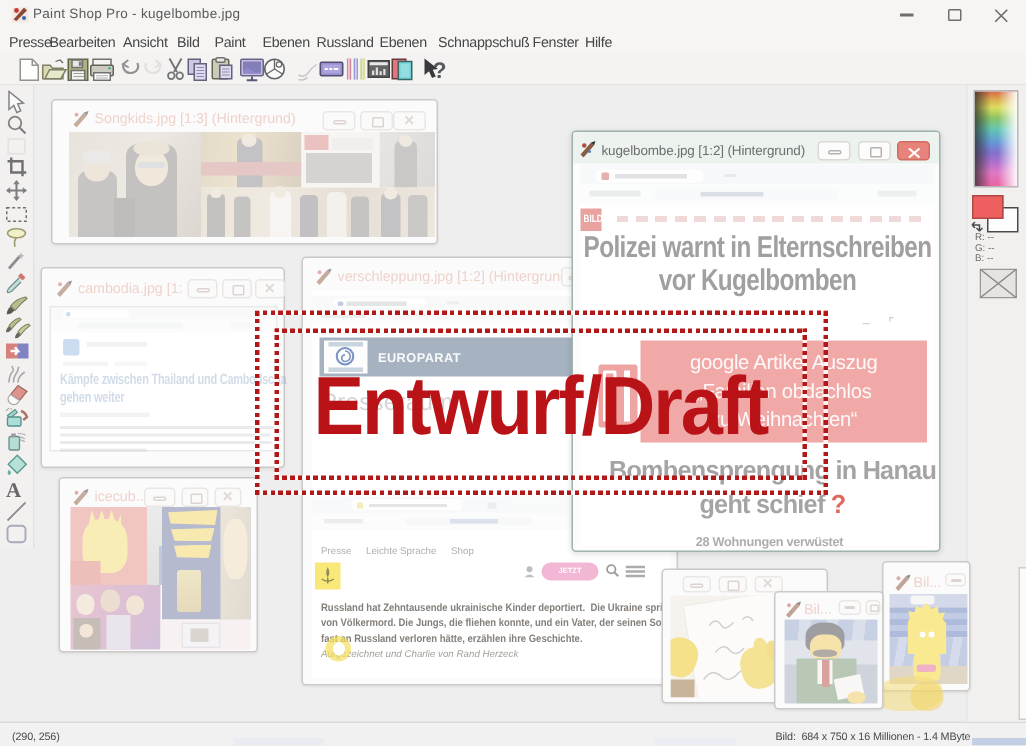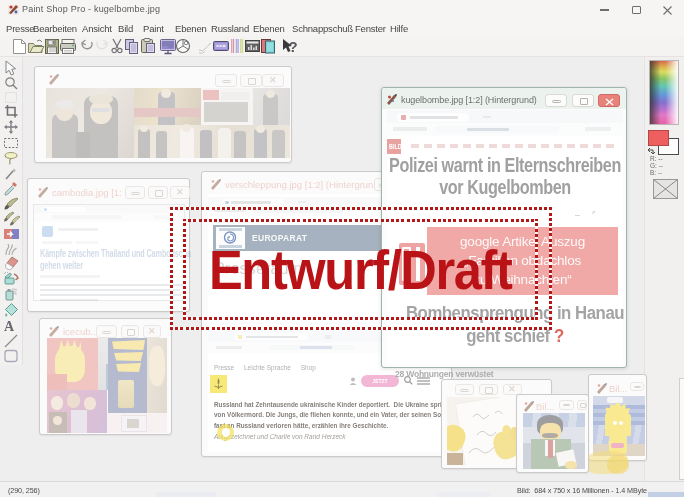--- a/index.html
+++ b/index.html
@@ -281,20 +281,21 @@
     <rect x="0.5" y="0.5" width="24" height="19" fill="#e6e4e2" stroke="#9a9896"></rect>
     <path d="M0.5 0.5 L24.5 19.5 M24.5 0.5 L0.5 19.5" stroke="#8a8886" stroke-width="1"></path>
   </svg>
 
 <div class="win" style="left:34px;top:66px;width:258px;height:97px">
  <svg class="wicon" style="left:13px;top:6px" width="12" height="12" viewBox="0 0 12 12" opacity="0.55">
       <path d="M1 10 L8 2 l2 2 -7 8z" fill="#9a6a55"></path>
       <path d="M8 2 l3-1 -1 3z" fill="#444"></path>
       <circle cx="3" cy="3.5" r="1.3" fill="#c9736a"></circle>
     </svg>
+ <div class="wtxt" style="left:28px;top:7px;width:140px;overflow:hidden">Songkids.jpg [1:3] (Hintergrund)</div>
  <div class="wbtn" style="left:180px;top:7px">
       <div class="g-min"></div>
     </div>
  <div class="wbtn" style="left:205px;top:7px">
       <div class="g-max"></div>
     </div>
  <div class="wbtn" style="left:227px;top:7px">
       <div class="g-x">✕</div>
     </div>
  <div class="abs" style="left:11px;top:21px;width:244px;height:70px;opacity:0.29">
@@ -635,21 +636,21 @@
   <div class="abs" style="left:12px;top:133px;width:26px;height:42px;background:#eda4a2;border-radius:2px">
    <div class="abs" style="left:3px;top:4px;width:9px;height:34px;border:2.5px solid #fff;border-radius:1px"></div>
    <div class="abs" style="left:17px;top:4px;width:3.5px;height:34px;background:#fff"></div>
   </div>
 
   <div class="abs" style="left:40px;top:117px;width:191px;height:68px;background:#f0a9a7">
    <div class="abs" style="left:0;top:5px;width:191px;text-align:center;font-size:13.5px;color:#fff;opacity:0.92;line-height:19px;letter-spacing:-0.2px">google Artikel Auszug<br>„Familien obdachlos<br>zu Weihnachten“</div>
   </div>
 
   <div class="abs" style="left:-40px;top:192px;width:336px;text-align:center;font-size:17.5px;font-weight:bold;color:#a4a4a4;line-height:23px;letter-spacing:-0.5px;transform:scale(0.96,1)">Bombensprengung in Hanau<br>geht schief <span style="color:#e0685a">?</span></div>
-  <div class="abs" style="left:8px;top:259px;width:236px;text-align:left;font-size:8.5px;font-weight:bold;color:#adadad;letter-spacing:-0.2px">28 Wohnungen verwüstet</div>
+  <div class="abs" style="left:8px;top:246px;width:236px;text-align:center;font-size:8.5px;font-weight:bold;color:#adadad;letter-spacing:-0.2px">28 Wohnungen verwüstet</div>
  </div>
 </div>
 
 <div class="abs" style="left:170px;top:207px;width:382px;height:3px;background:repeating-linear-gradient(90deg,#b21818 0 3px,rgba(255,255,255,0.85) 3px 5.2px)"></div>
 <div class="abs" style="left:170px;top:327px;width:382px;height:3px;background:repeating-linear-gradient(90deg,#b21818 0 3px,rgba(255,255,255,0.85) 3px 5.2px)"></div>
 <div class="abs" style="left:170px;top:207px;width:3px;height:123px;background:repeating-linear-gradient(0deg,#b21818 0 3px,rgba(255,255,255,0.85) 3px 5.2px)"></div>
 <div class="abs" style="left:549px;top:207px;width:3px;height:123px;background:repeating-linear-gradient(0deg,#b21818 0 3px,rgba(255,255,255,0.85) 3px 5.2px)"></div>
 <div class="abs" style="left:183px;top:219px;width:355px;height:3px;background:repeating-linear-gradient(90deg,#b21818 0 3px,rgba(255,255,255,0.85) 3px 5.2px)"></div>
 <div class="abs" style="left:183px;top:317px;width:355px;height:3px;background:repeating-linear-gradient(90deg,#b21818 0 3px,rgba(255,255,255,0.85) 3px 5.2px)"></div>
 <div class="abs" style="left:183px;top:219px;width:3px;height:101px;background:repeating-linear-gradient(0deg,#b21818 0 3px,rgba(255,255,255,0.85) 3px 5.2px)"></div>

